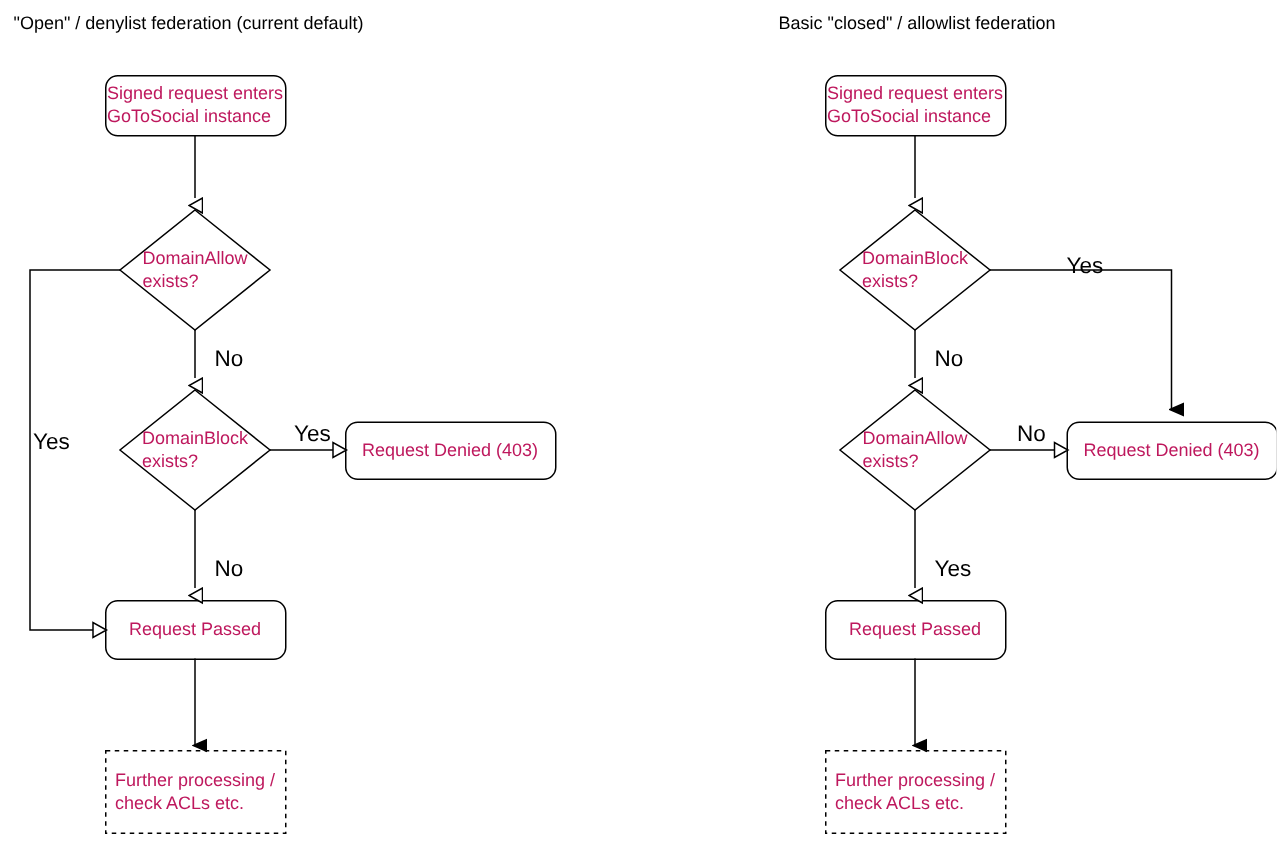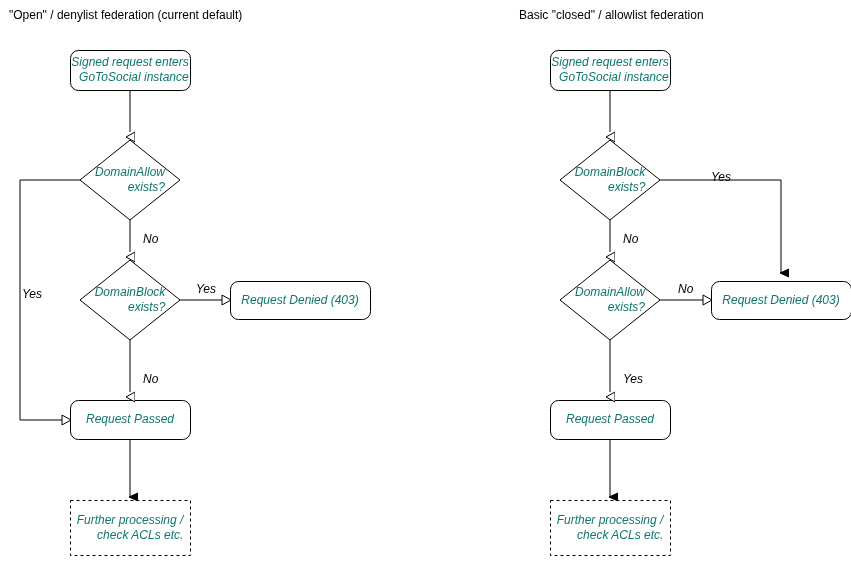--- a/index.html
+++ b/index.html
@@ -31,36 +31,34 @@
     color: #000000;
     white-space: nowrap;
   }
   #title-left  { left: 9px;   top: 8px; }
   #title-right { left: 519px; top: 8px; }
 
   .node-label {
     position: absolute;
     font-size: 12px;
     line-height: 15px;
-    color: #0f766e;
-    text-align: right;
+    color: #be185d;
+    text-align: left;
     display: flex;
     align-items: center;
     justify-content: center;
     white-space: pre-line;
     pointer-events: none;
-    font-style: italic;
   }
   .edge-label {
     position: absolute;
-    font-size: 12px;
+    font-size: 15px;
     line-height: 13px;
     color: #000000;
     white-space: nowrap;
-    font-style: italic;
   }
 </style>
 </head>
 <body>
 
 <div id="canvas">
 
   <svg class="diagram-svg" width="851" height="561" viewBox="0 0 851 561">
     <defs>
       <marker id="openArrowDown" markerWidth="12" markerHeight="10" refX="1" refY="5" orient="auto" markerUnits="userSpaceOnUse">

